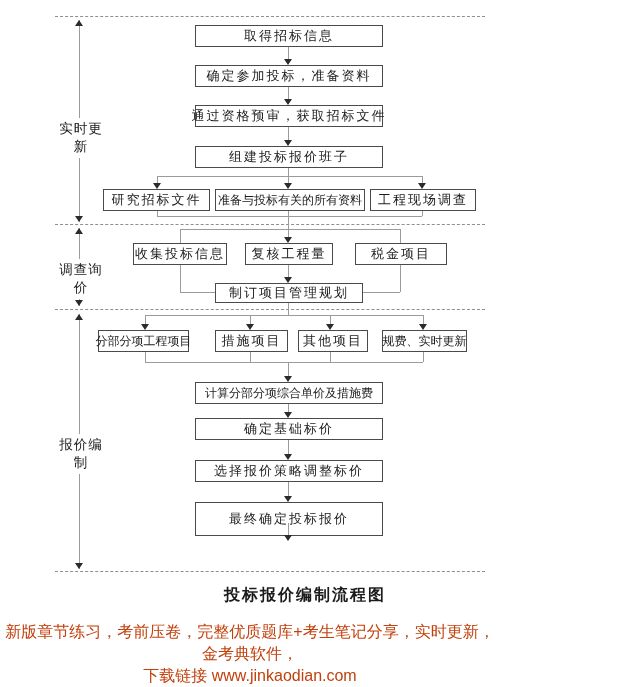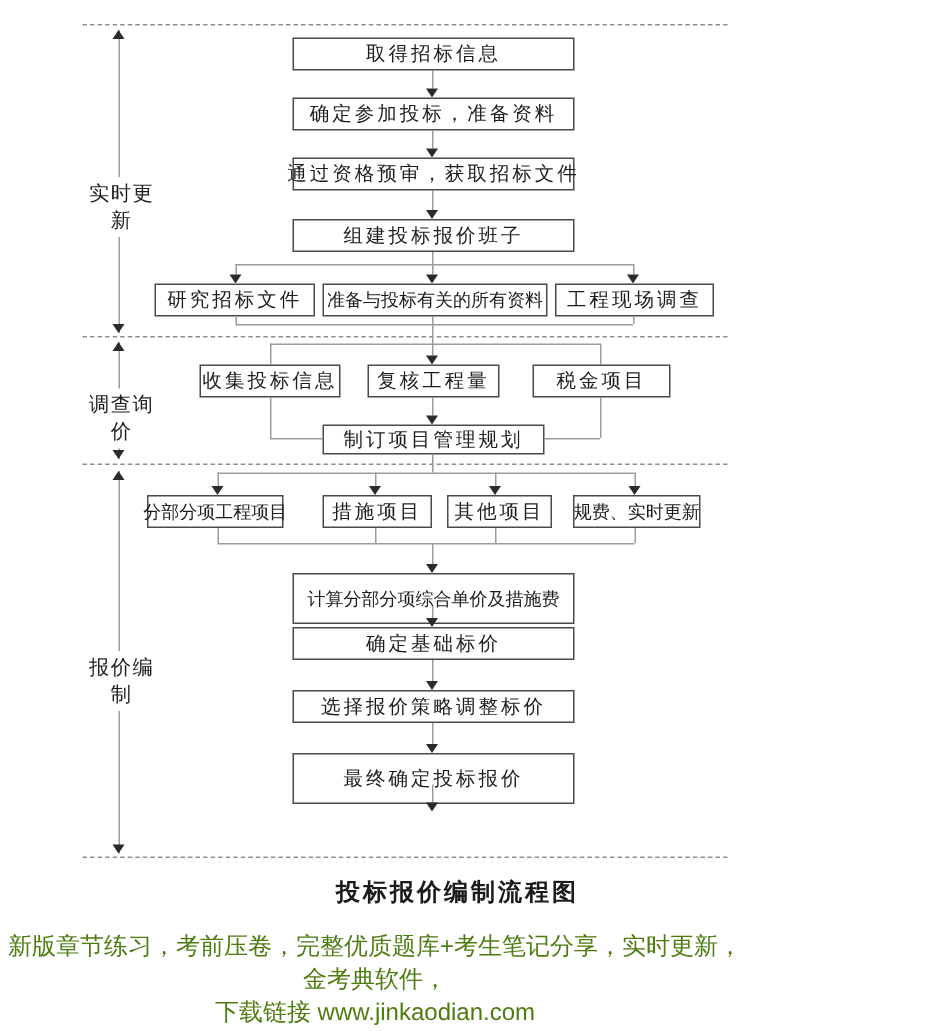--- a/index.html
+++ b/index.html
@@ -7,21 +7,21 @@
   .stage{position:absolute;left:0;top:0;width:633px;height:687px;background:#fff;overflow:hidden;}
   .dash{position:absolute;border-top:1px dashed #8f8f8f;height:0;}
   .vl{position:absolute;width:1px;background:#9b9b9b;}
   .hl{position:absolute;height:1px;background:#9b9b9b;}
   .ad{position:absolute;width:0;height:0;border-left:4px solid transparent;border-right:4px solid transparent;border-top:6px solid #2b2b2b;}
   .au{position:absolute;width:0;height:0;border-left:4px solid transparent;border-right:4px solid transparent;border-bottom:6px solid #2b2b2b;}
   .box{position:absolute;box-sizing:border-box;border:1.2px solid #4a4a4a;background:#fff;display:flex;align-items:center;justify-content:center;font-size:13px;letter-spacing:2px;color:#1c1c1c;white-space:nowrap;}
   .box.tight{font-size:12px;letter-spacing:0;}
   .side-label{position:absolute;width:56px;text-align:center;background:#fff;font-size:13.5px;letter-spacing:1px;color:#1c1c1c;padding:2px 0;}
   .chart-title{position:absolute;left:100px;top:585px;width:410px;text-align:center;font-weight:bold;font-size:16px;letter-spacing:2px;color:#1b1b1b;}
-  .footer{position:absolute;left:0;top:621px;width:500px;text-align:center;font-size:16px;line-height:22px;color:#4d7c0f;}
+  .footer{position:absolute;left:0;top:621px;width:500px;text-align:center;font-size:16px;line-height:22px;color:#c2410c;}
 </style>
 </head>
 <body>
 
 <div class="stage">
 
   <div class="dash" style="left:55px;top:16px;width:430px"></div>
   <div class="dash" style="left:55px;top:224px;width:430px"></div>
   <div class="dash" style="left:55px;top:309px;width:430px"></div>
   <div class="dash" style="left:55px;top:571px;width:430px"></div>
@@ -111,21 +111,21 @@
   <div class="box tight" style="left:382px;top:330px;width:85px;height:22px">规费、实时更新</div>
 
   <div class="vl" style="left:145px;top:352px;height:10px"></div>
   <div class="vl" style="left:250px;top:352px;height:10px"></div>
   <div class="vl" style="left:330px;top:352px;height:10px"></div>
   <div class="vl" style="left:423px;top:352px;height:10px"></div>
   <div class="hl" style="left:145px;top:362px;width:278px"></div>
   <div class="vl" style="left:288px;top:362px;height:14px"></div>
   <div class="ad" style="left:284px;top:376px"></div>
 
-  <div class="box tight" style="left:195px;top:382px;width:188px;height:34px">计算分部分项综合单价及措施费</div>
+  <div class="box tight" style="left:195px;top:382px;width:188px;height:22px">计算分部分项综合单价及措施费</div>
   <div class="vl" style="left:288px;top:404px;height:8px"></div>
   <div class="ad" style="left:284px;top:412px"></div>
 
   <div class="box" style="left:195px;top:418px;width:188px;height:22px">确定基础标价</div>
   <div class="vl" style="left:288px;top:440px;height:14px"></div>
   <div class="ad" style="left:284px;top:454px"></div>
 
   <div class="box" style="left:195px;top:460px;width:188px;height:22px">选择报价策略调整标价</div>
   <div class="vl" style="left:288px;top:482px;height:14px"></div>
   <div class="ad" style="left:284px;top:496px"></div>

